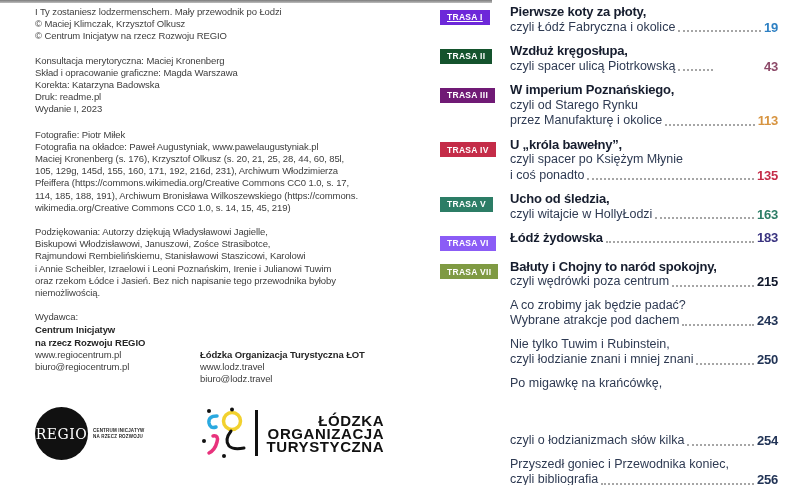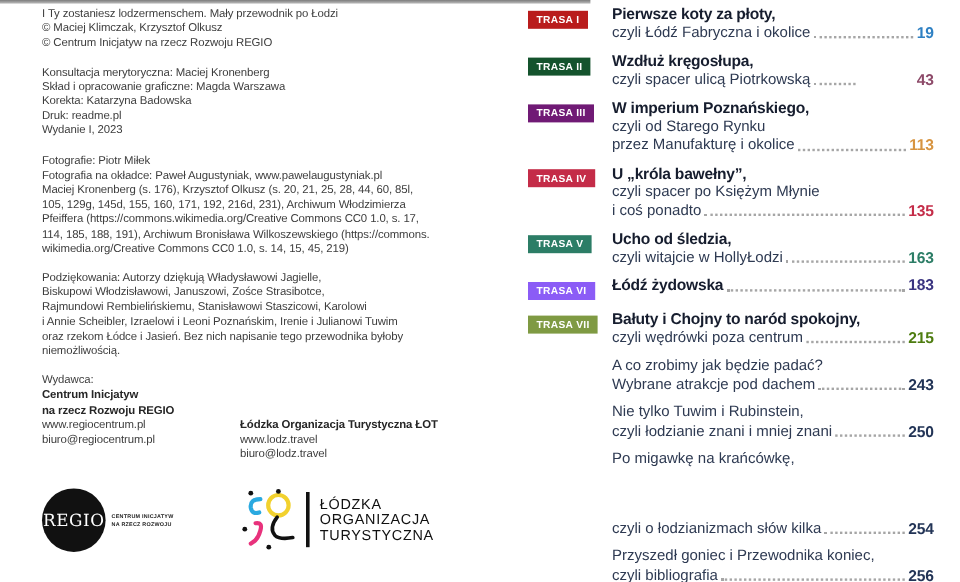--- a/index.html
+++ b/index.html
@@ -25,21 +25,21 @@
 
   .logos{display:flex;margin-top:22px;align-items:flex-start;}
   .regio-logo{display:flex;align-items:center;width:165px;flex:0 0 165px;}
   .regio-circle{width:53px;height:53px;border-radius:50%;background:#111111;color:#ffffff;
                 display:flex;align-items:center;justify-content:center;
                 font-family:"DejaVu Serif",serif;font-size:14px;letter-spacing:0.5px;}
   .regio-side{margin-left:5px;font-size:4.5px;line-height:6px;font-weight:bold;color:#222;
               letter-spacing:0.2px;}
   .lot-logo{display:flex;align-items:center;}
   .lot-divider{width:2.5px;height:46px;background:#111;margin:0 9px 0 7px;}
-  .lot-text{font-weight:normal;color:#111;font-size:12px;line-height:13px;letter-spacing:0.6px;}
+  .lot-text{font-weight:bold;color:#111;font-size:15px;line-height:13px;letter-spacing:0.6px;text-align:right;}
 
   
   .toc{position:absolute;left:440px;top:4px;width:338px;}
   .entry{display:flex;margin-bottom:8px;}
   .badge-cell{width:70px;flex:0 0 70px;padding-top:2px;}
   .badge{display:inline-block;color:#ffffff;font-size:8.5px;font-weight:bold;
          letter-spacing:0.3px;padding:2.5px 7px;}
   .entry-body{flex:1;font-size:12.5px;line-height:15.5px;color:#2e3a52;}
   .tline{white-space:nowrap;}
   .tline.bold{font-weight:bold;font-size:13px;color:#161d2e;letter-spacing:-0.2px;}
@@ -127,21 +127,21 @@
           <div>ŁÓDZKA</div>
           <div>ORGANIZACJA</div>
           <div>TURYSTYCZNA</div>
         </div>
       </div>
     </div>
   </div>
 
   <div class="toc" id="toc">
       <div class="entry">
-        <div class="badge-cell"><span class="badge" style="background: #b91c1c;">TRASA I</span></div>
+        <div class="badge-cell"><span class="badge" style="background: #6d28d9; text-decoration: underline;">TRASA I</span></div>
         <div class="entry-body">
           <div class="tline bold">Pierwsze koty za płoty,</div>
           <div class="lastline">
             <span class="txt tline ">czyli Łódź Fabryczna i okolice</span>
             <span class="leader"></span>
             <span class="pagenum" style="color: rgb(46, 128, 195);">19</span>
           </div>
         </div>
       </div>
       <div class="entry">
@@ -200,21 +200,21 @@
           </div>
         </div>
       </div>
       <div class="entry">
         <div class="badge-cell"><span class="badge" style="background: rgb(127, 154, 67);">TRASA VII</span></div>
         <div class="entry-body">
           <div class="tline bold">Bałuty i Chojny to naród spokojny,</div>
           <div class="lastline">
             <span class="txt tline ">czyli wędrówki poza centrum</span>
             <span class="leader"></span>
-            <span class="pagenum" style="color: #4d7c0f;">215</span>
+            <span class="pagenum" style="color: #0f172a;">215</span>
           </div>
         </div>
       </div>
       <div class="entry">
         <div class="badge-cell"></div>
         <div class="entry-body">
           <div class="tline ">A co zrobimy jak będzie padać?</div>
           <div class="lastline">
             <span class="txt tline ">Wybrane atrakcje pod dachem</span>
             <span class="leader"></span>

